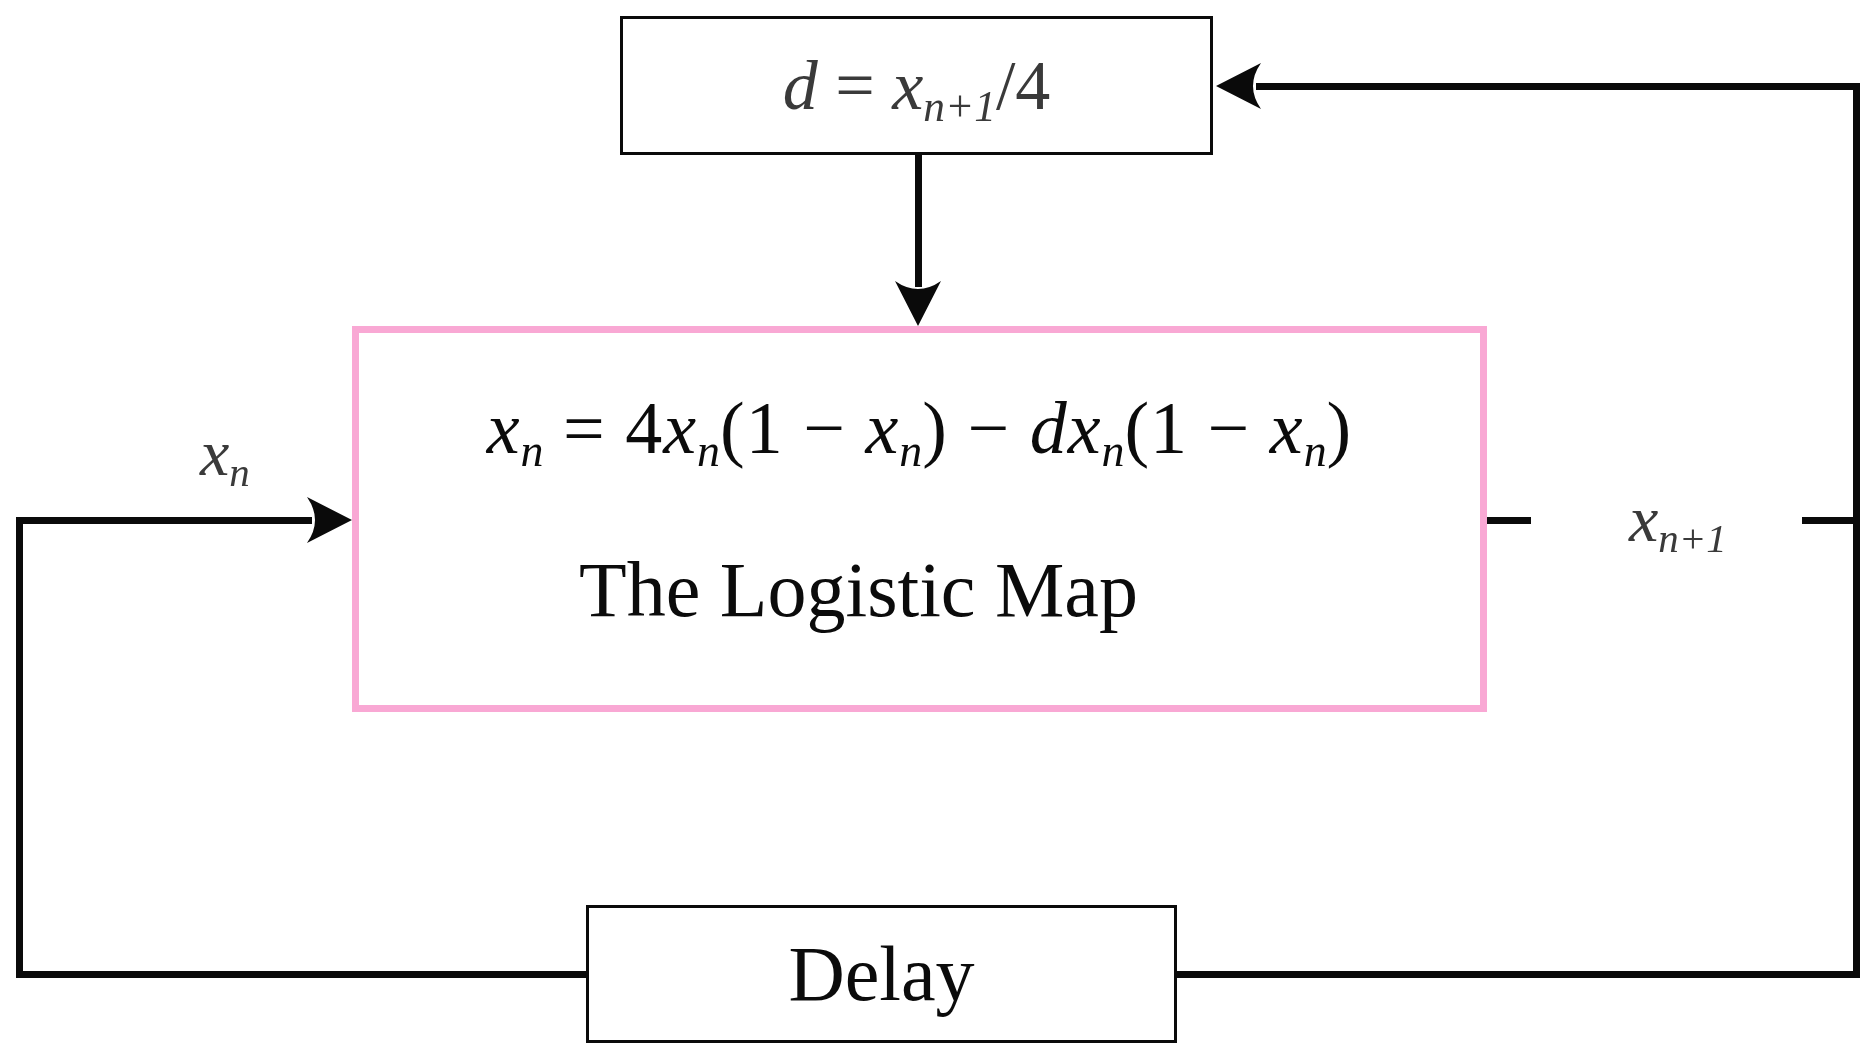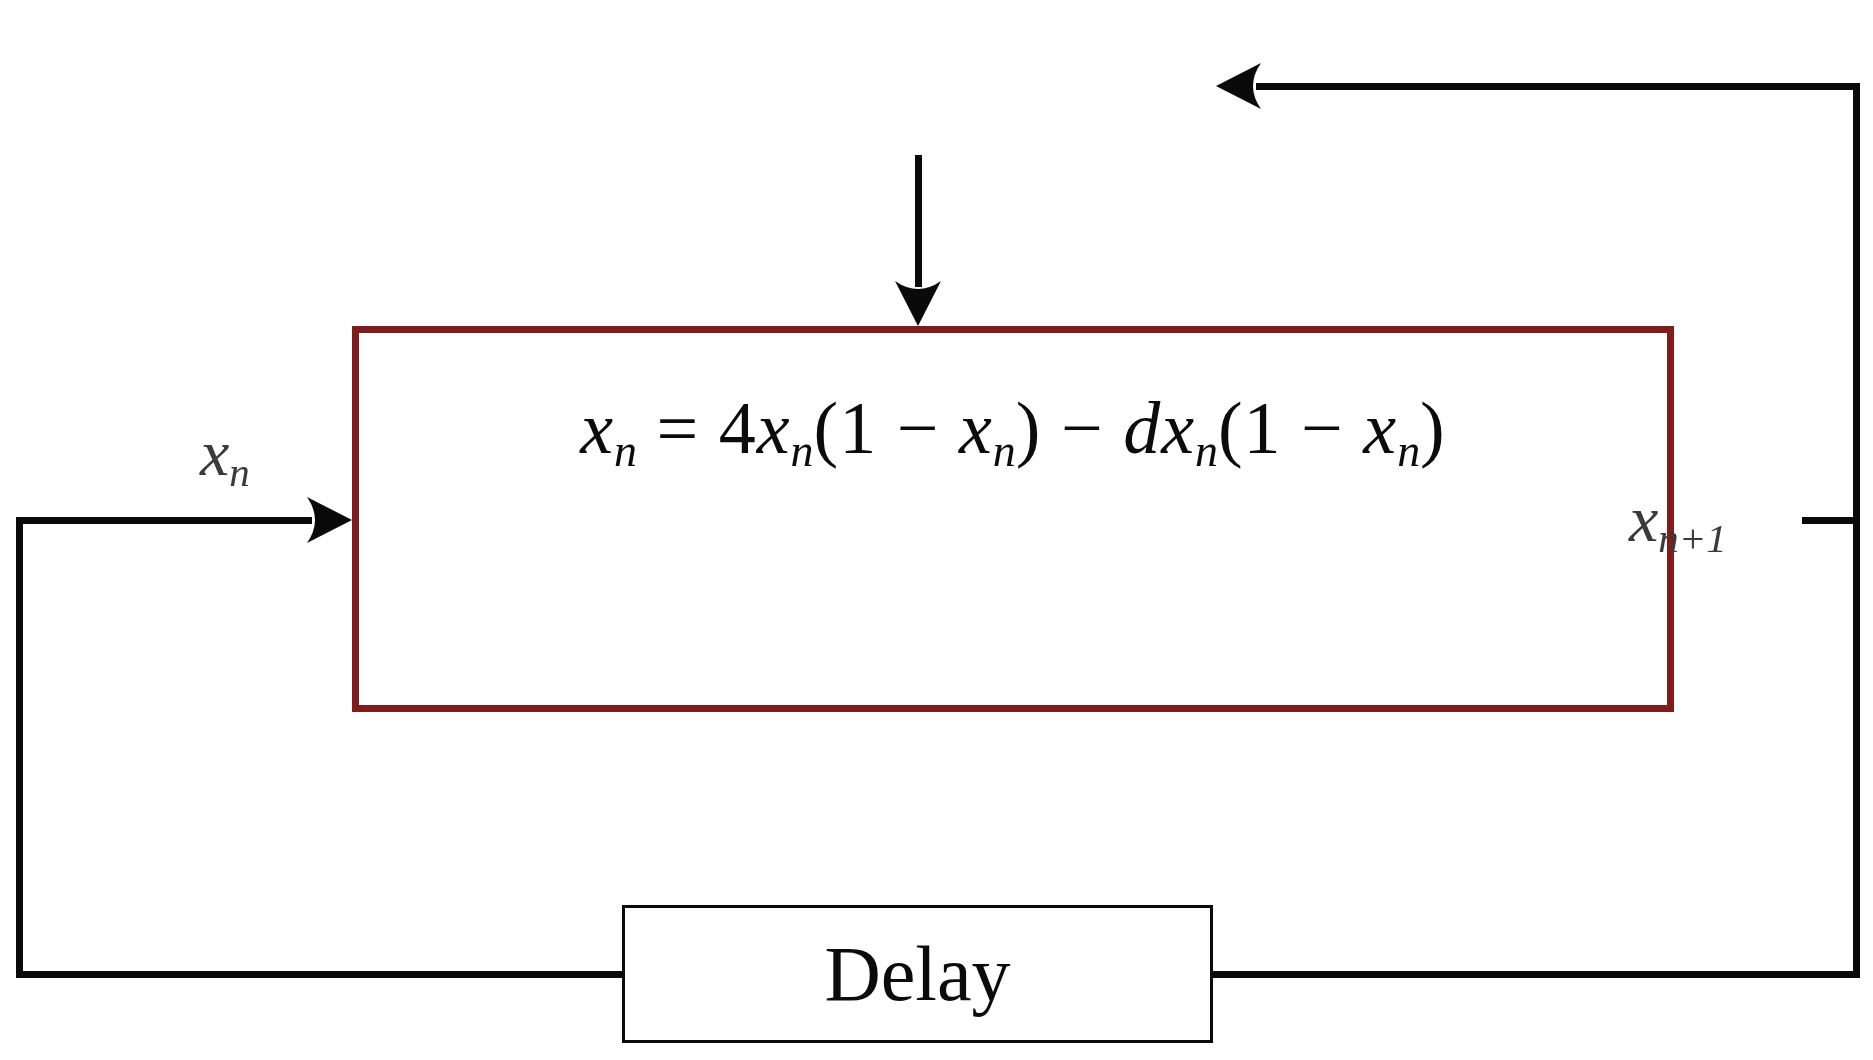--- a/index.html
+++ b/index.html
@@ -25,29 +25,29 @@
     justify-content: center;
     z-index: 2;
   }
   .d-box {
     left: 620px; top: 16px;
     width: 593px; height: 139px;
     border: 3px solid #0a0a0a;
   }
   .map-box {
     left: 352px; top: 326px;
-    width: 1322px; height: 386px;
-    border: 7px solid #7f1d1d;
+    width: 1135px; height: 386px;
+    border: 7px solid #f9a8d4;
     flex-direction: column;
     justify-content: flex-start;
     padding-top: 58px;
     gap: 86px;
   }
   .delay-box {
-    left: 622px; top: 905px;
+    left: 586px; top: 905px;
     width: 591px; height: 138px;
     border: 3px solid #0a0a0a;
   }
   
   .math {
     white-space: nowrap;
     color: #3a3a3a;
     line-height: 1;
   }
   .math .it { font-style: italic; }
@@ -121,23 +121,27 @@
 
   <div class="line" style="left:915px; top:155px; width:7px; height:132px;"></div>
 
   <svg class="arrowhead" style="left:895px; top:281px;" width="46" height="45" viewBox="0 0 46 45">
     <path d="M0 0 Q23 16 46 0 L23 45 Z" fill="#0a0a0a"></path>
   </svg>
 
   <div class="line" style="left:1487px; top:517px; width:44px; height:7px;"></div>
   <div class="line" style="left:1802px; top:517px; width:58px; height:7px;"></div>
 
+  <div class="box d-box">
+    <span class="math d-formula"><span class="it">d</span><span> = </span><span class="it">x</span><sub>n+1</sub><span>/4</span></span>
+  </div>
 
   <div class="box map-box">
     <span class="math map-equation"><span class="it">x</span><sub>n</sub><span> = 4</span><span class="it">x</span><sub>n</sub><span>(1 − </span><span class="it">x</span><sub>n</sub><span>) − </span><span class="it">d</span><span class="it">x</span><sub>n</sub><span>(1 − </span><span class="it">x</span><sub>n</sub><span>)</span></span>
+    <span class="map-title">The Logistic Map</span>
   </div>
 
   <div class="box delay-box">
     <span class="delay-label">Delay</span>
   </div>
 
   <span class="math signal-label label-xn"><span class="it">x</span><sub>n</sub></span>
   <span class="math signal-label label-xn1"><span class="it">x</span><sub>n+1</sub></span>
 
 </div>

